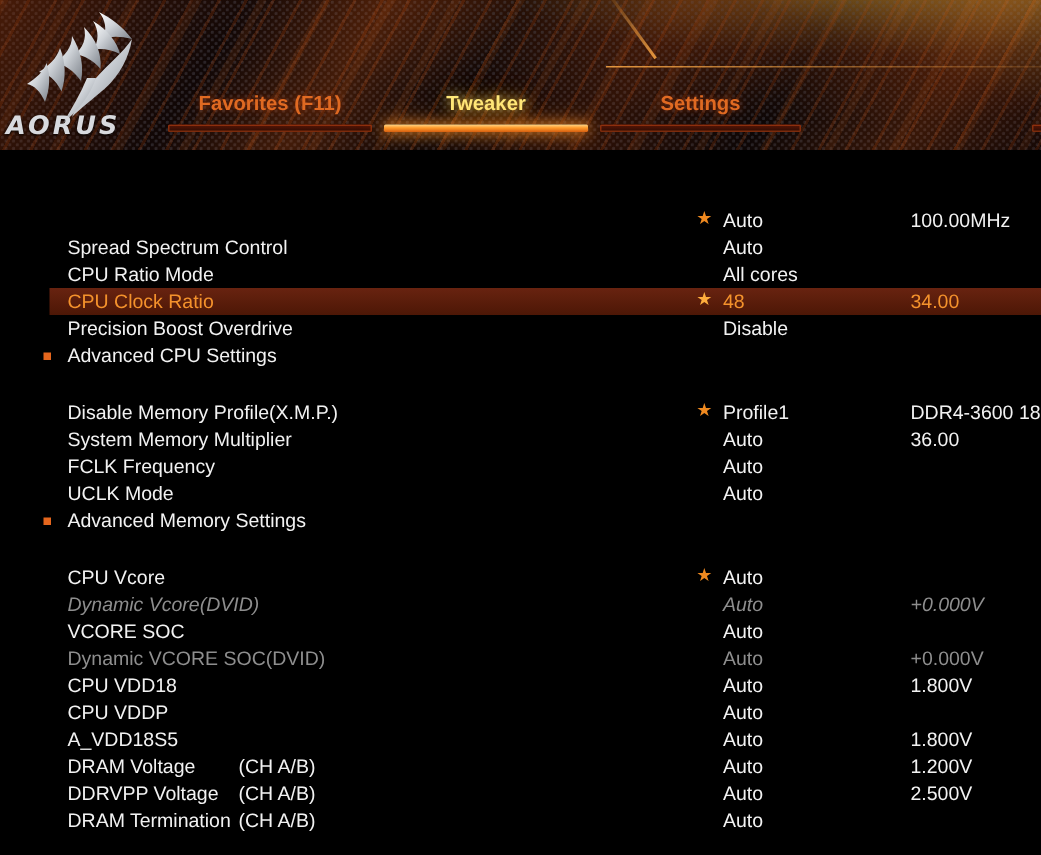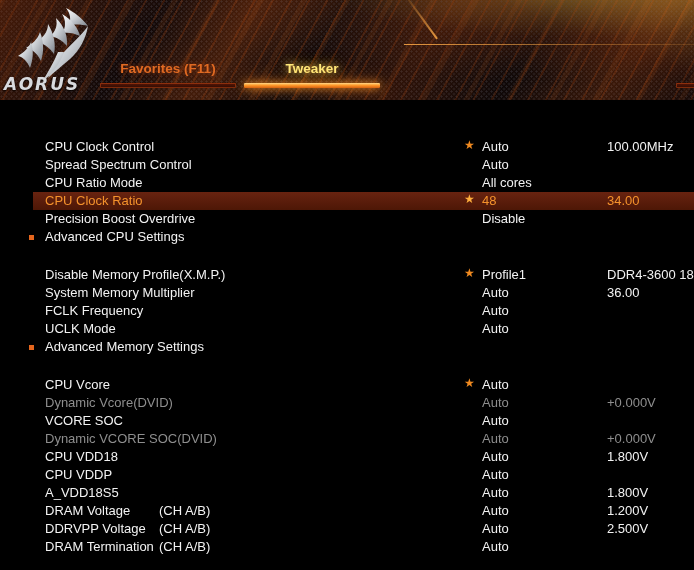--- a/index.html
+++ b/index.html
@@ -49,21 +49,21 @@
   .logo-wrap{position:absolute;left:4px;top:2px;width:96px;height:96px;}
   .logo-text{
     position:absolute;left:4px;top:74px;
     font-family:"DejaVu Sans", sans-serif;
     font-size:17px;font-weight:bold;font-style:italic;letter-spacing:2px;
     color:#d8dade;
     text-shadow:0 1px 2px rgba(0,0,0,0.9);
   }
 
   
-  .nav{position:absolute;left:0;top:60px;width:664px;height:40px;}
+  .nav{position:absolute;left:12px;top:60px;width:664px;height:40px;}
   .tab{position:absolute;top:0;text-align:center;}
   .tab-label{
     font-size:13.5px;font-weight:bold;white-space:nowrap;line-height:18px;
   }
   .tab-inactive .tab-label{
     color:#e06a22;
     text-shadow:0 0 5px rgba(200,70,15,0.55);
   }
   .tab-active .tab-label{
     color:#ffe97a;
@@ -151,29 +151,32 @@
 
   <div class="nav">
     <div class="tab tab-inactive" style="left:100px;width:136px;">
       <div class="tab-label">Favorites (F11)</div>
       <div class="tab-bar"></div>
     </div>
     <div class="tab tab-active" style="left:244px;width:136px;">
       <div class="tab-label">Tweaker</div>
       <div class="tab-bar"></div>
     </div>
+    <div class="tab tab-inactive" style="left:388px;width:134px;">
+      <div class="tab-label">Settings</div>
+      <div class="tab-bar"></div>
+    </div>
     <div class="tab tab-partial" style="left:676px;width:60px;">
       <div class="tab-bar"></div>
     </div>
   </div>
 
   <div class="list" id="settings-list">
       <div class="row" style="top: 38px;">
         <div class="star">★</div>
-        <div class="label">CPU Clock Control</div>
         <div class="value">Auto</div>
         <div class="detail">100.00MHz</div>
       </div>
       <div class="row" style="top: 56px;">
         <div class="label">Spread Spectrum Control</div>
         <div class="value">Auto</div>
       </div>
       <div class="row" style="top: 74px;">
         <div class="label">CPU Ratio Mode</div>
         <div class="value">All cores</div>
@@ -214,21 +217,21 @@
       </div>
       <div class="row" style="top: 238px;">
         <div class="bullet"></div>
         <div class="label">Advanced Memory Settings</div>
       </div>
       <div class="row" style="top: 276px;">
         <div class="star">★</div>
         <div class="label">CPU Vcore</div>
         <div class="value">Auto</div>
       </div>
-      <div class="row dim" style="top: 294px;">
+      <div class="row dim" style="top: 294px; font-style: italic;">
         <div class="label">Dynamic Vcore(DVID)</div>
         <div class="value">Auto</div>
         <div class="detail">+0.000V</div>
       </div>
       <div class="row" style="top: 312px;">
         <div class="label">VCORE SOC</div>
         <div class="value">Auto</div>
       </div>
       <div class="row dim" style="top: 330px;">
         <div class="label">Dynamic VCORE SOC(DVID)</div>

